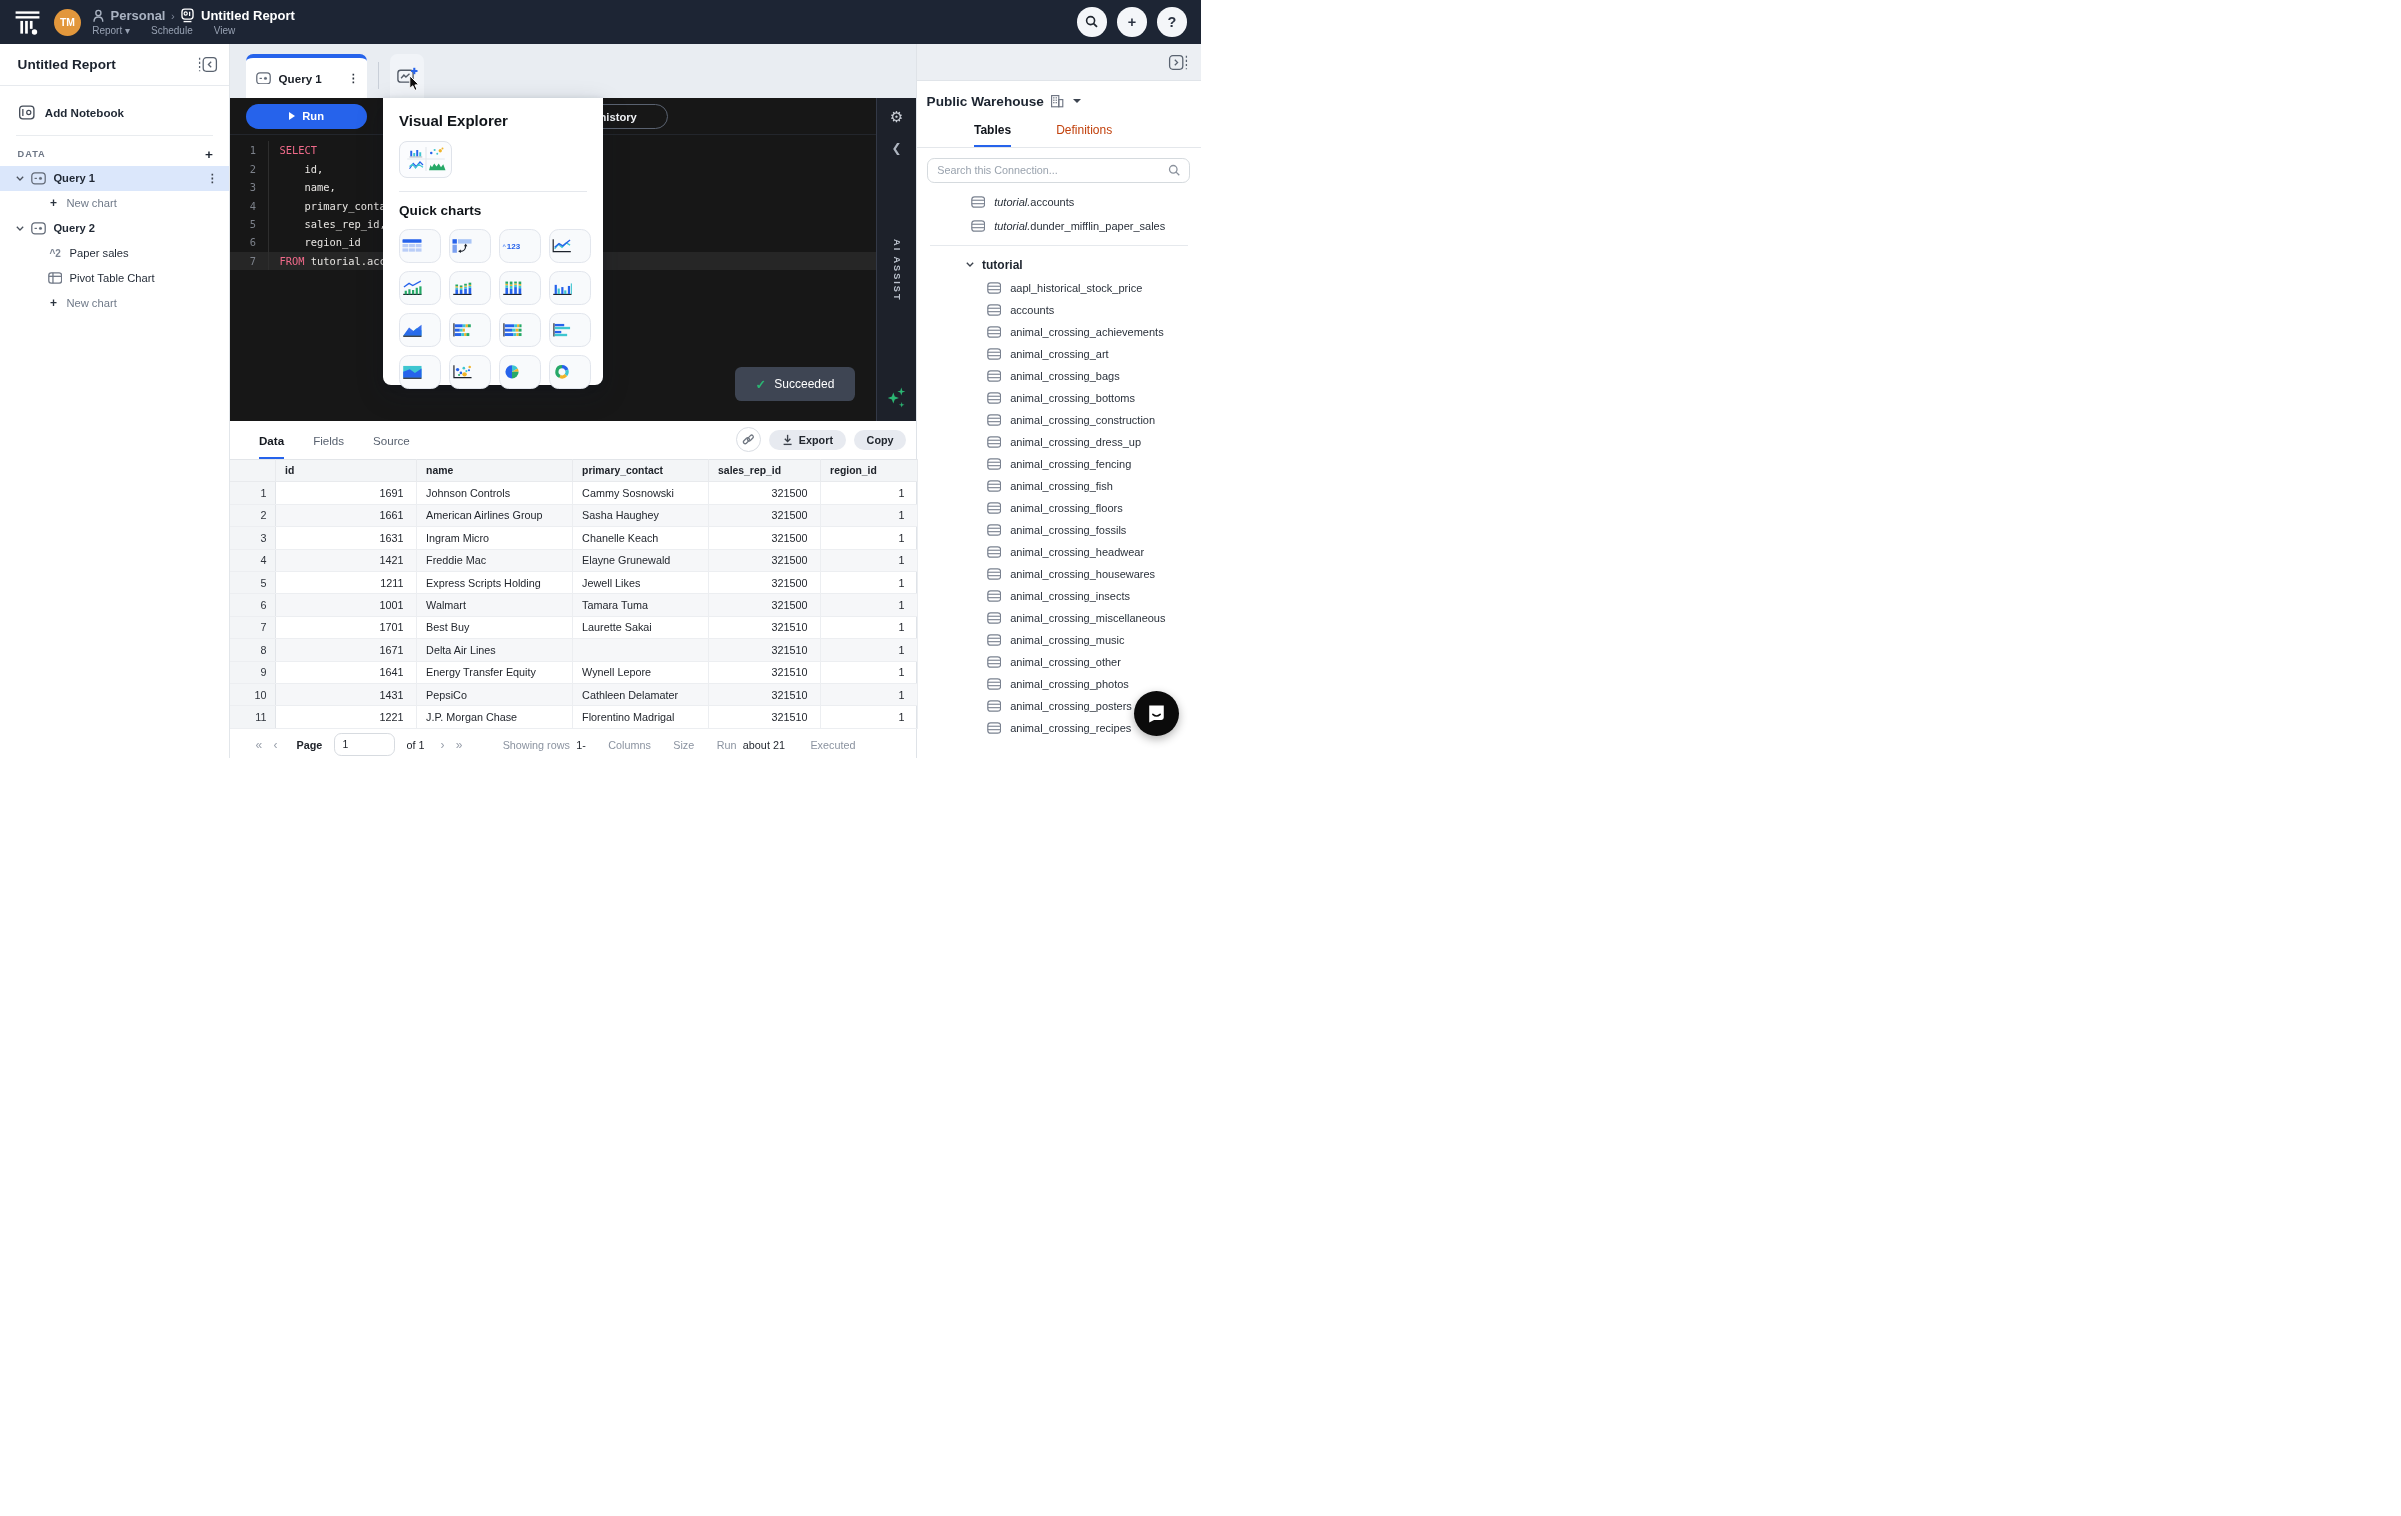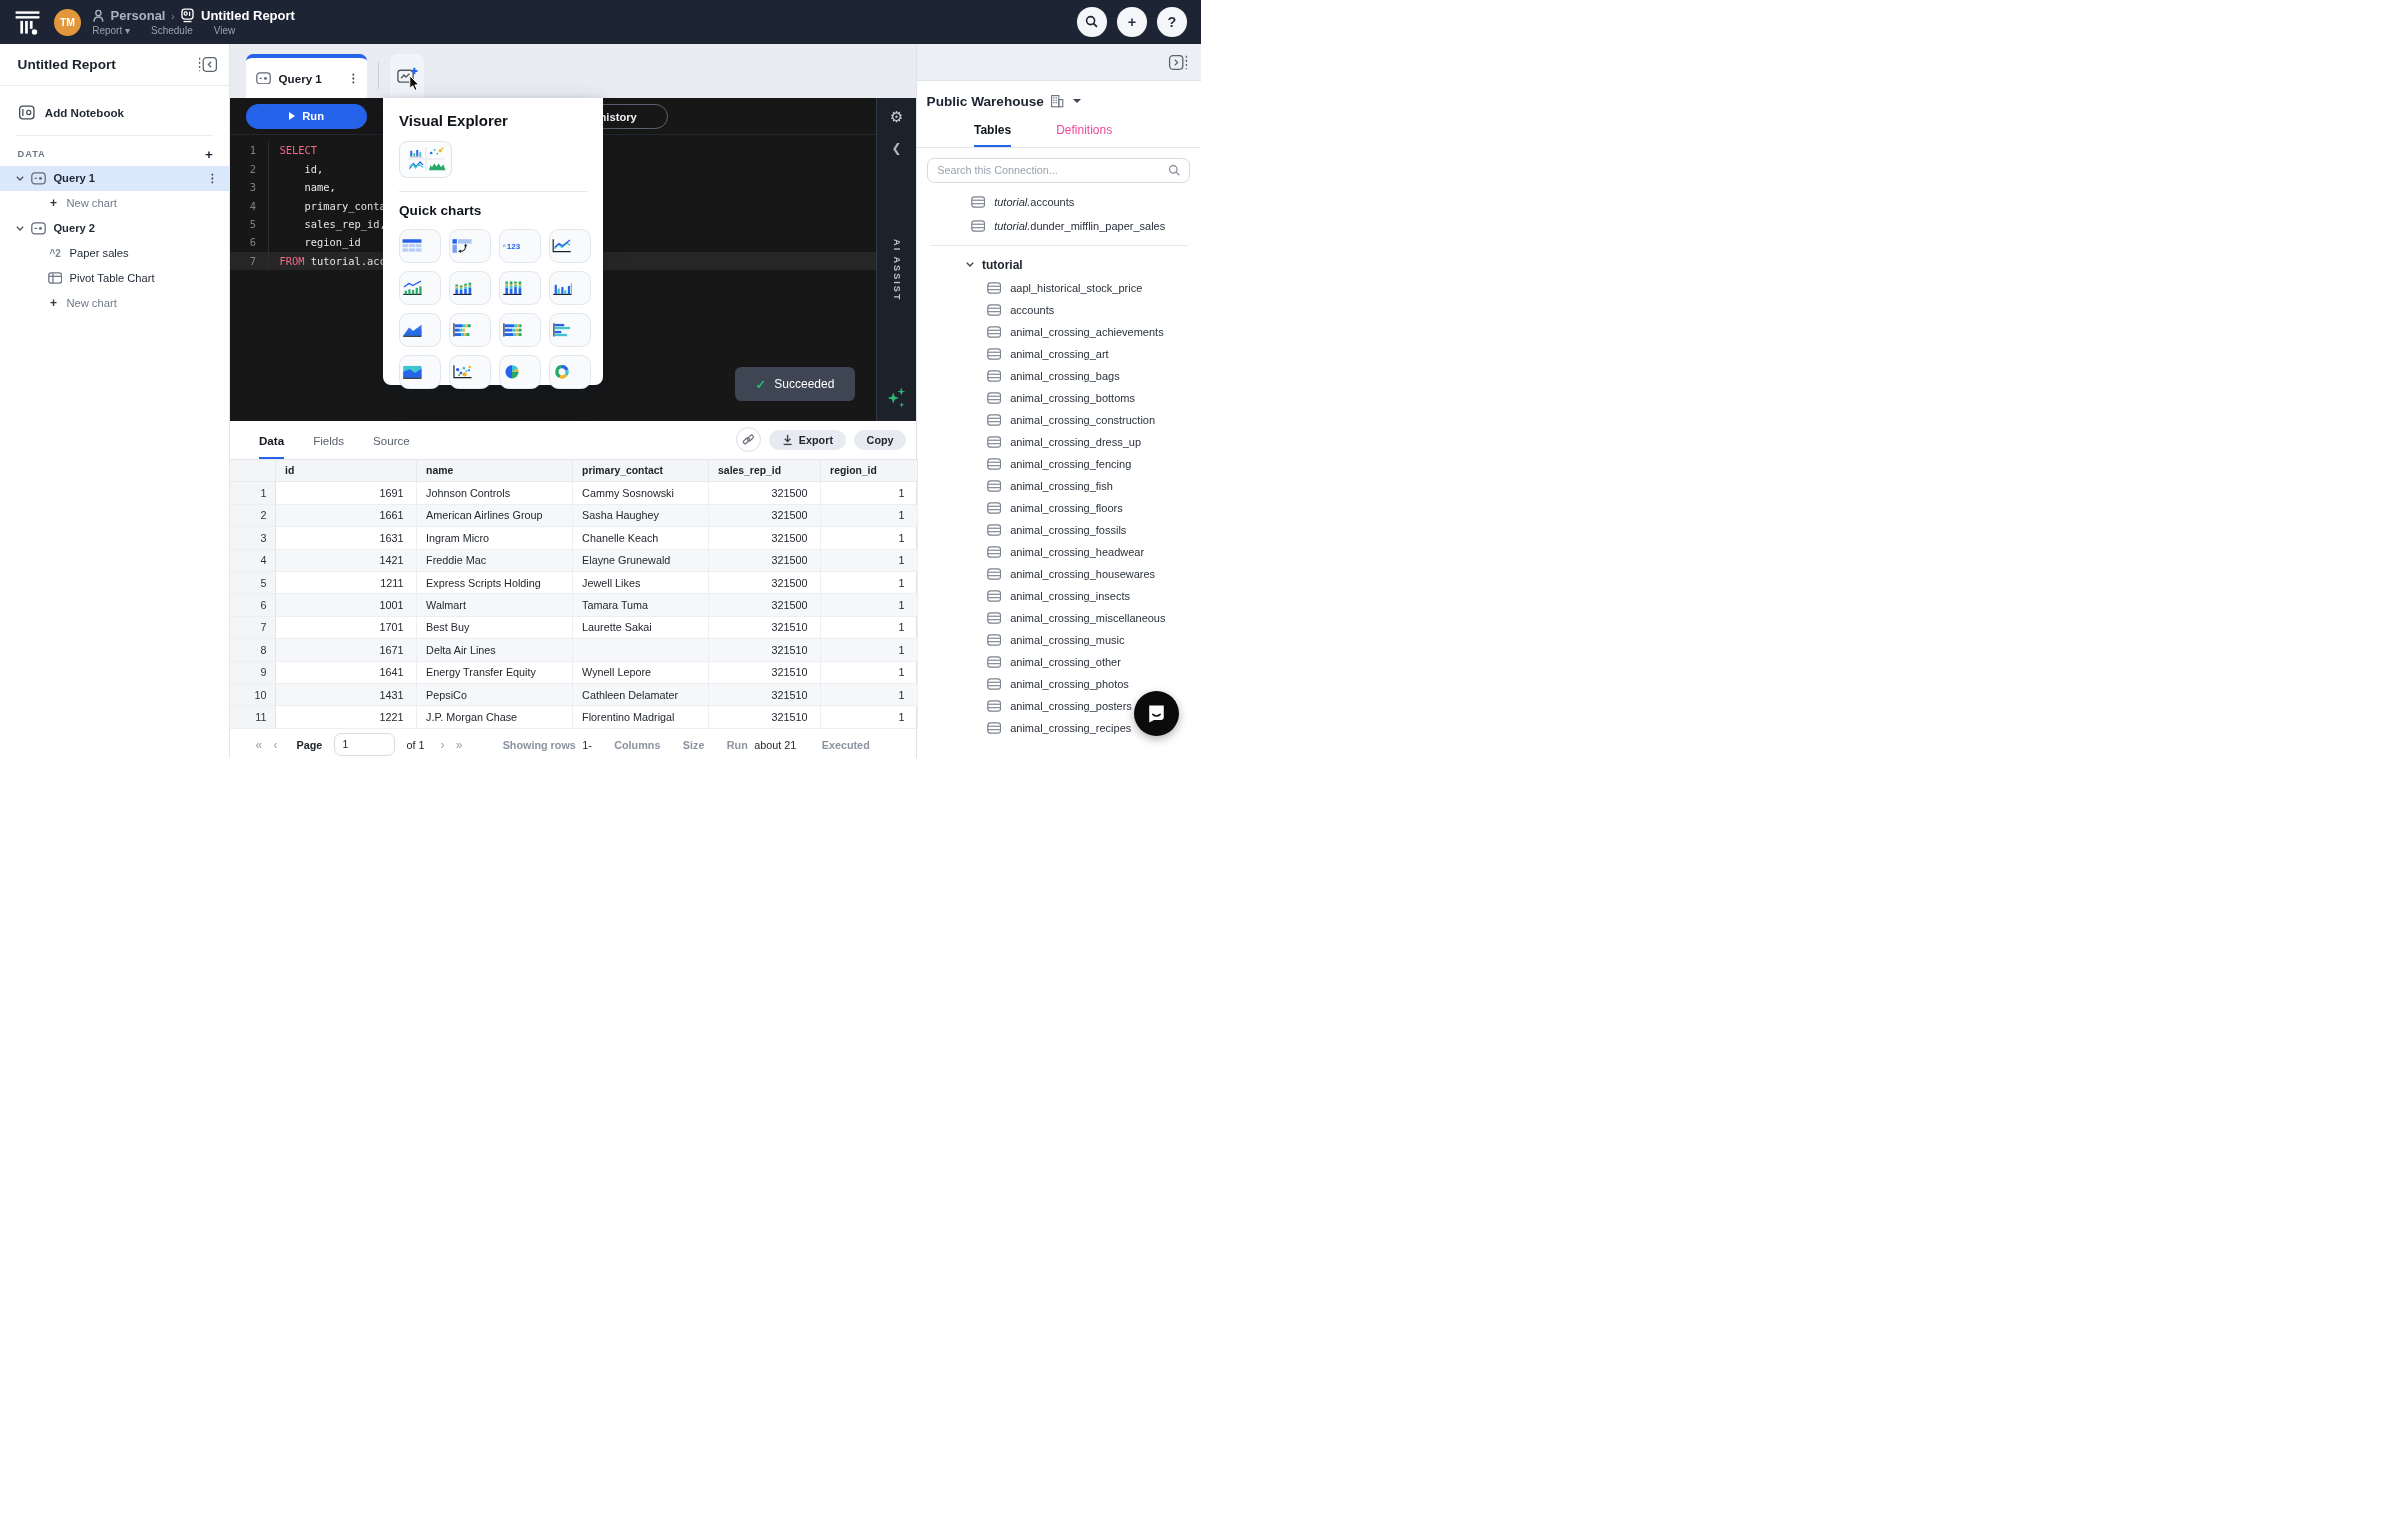--- a/index.html
+++ b/index.html
@@ -101,31 +101,31 @@
   table.grid td { font-size:10.8px; color:#23272e; height:22.4px; padding:0 9.6px; border-right:0.8px solid #eceef1; border-bottom:0.8px solid #eceef1; overflow:hidden; white-space:nowrap; }
   table.grid tr:nth-child(even) td { background:#f6f7f9; }
   table.grid td:first-child { background:#f3f5f7 !important; text-align:right; padding-right:8px; color:#30353d; border-right:0.8px solid #e2e5e9; }
   table.grid td:nth-child(2), table.grid td:nth-child(5), table.grid td:nth-child(6) { text-align:right; padding-right:12px; }
   .rfooter { flex:1; display:flex; align-items:center; padding-left:25.5px; font-size:10.8px; color:#8b93a0; min-height:32px; }
   .pg-arrow { font-size:12px; color:#9aa1ac; margin-right:11.2px; }
   .pg-label { color:#20242b; font-weight:bold; margin:0 0 0 8px; }
   .pg-input { width:61px; height:22.4px; border:0.8px solid #d7dbe0; border-radius:7.2px; margin-left:11.2px; padding:0 8px;
     font-size:10.4px; color:#20242b; font-family:"Liberation Sans",sans-serif; }
   .pg-of { color:#20242b; font-weight:normal; margin-left:12px; }
-  .f-lab { margin-left:22.4px;font-weight:bold; }
+  .f-lab { margin-left:22.4px; }
   .f-val { color:#1f242c; margin-left:6.4px; }
 
   
   .right { width:285px; border-left:0.8px solid #dfe3e8; background:#fff; flex:none; display:flex; flex-direction:column; overflow:hidden; }
   .r-strip { height:37px; background:#eceff3; border-bottom:0.8px solid #e0e4e9; display:flex; align-items:center; justify-content:flex-end; padding-right:12.8px; flex:none; }
   .r-head { display:flex; align-items:center; gap:6.4px; padding:12.8px 12.8px 4.8px 9.6px; }
   .r-conn { font-size:13.6px; font-weight:bold; color:#1c2430; }
   .r-caret { width:0; height:0; border-left:4px solid transparent; border-right:4px solid transparent; border-top:4.8px solid #3c4450; margin-left:1.6px; }
   .r-tabs { height:34px; display:flex; gap:45px; padding-left:57px; border-bottom:0.8px solid #e4e7eb; flex:none; }
-  .r-tab { font-size:12px; color:#ec4899; display:flex; align-items:center; }
+  .r-tab { font-size:12px; color:#c2410c; display:flex; align-items:center; }
   .r-tab.active { color:#10141b; font-weight:bold; border-bottom:2.4px solid #2663eb; padding-top:2.4px; }
   .r-search { margin:10.4px 11.2px 8px 9.6px; height:25px; border:0.8px solid #d5dade; border-radius:7.2px; display:flex; align-items:center; padding:0 8px 0 9.6px; }
   .r-search input { border:none; outline:none; flex:1; font-size:10.8px; color:#3a414c; background:transparent; font-family:"Liberation Sans",sans-serif; }
   .r-search input::placeholder { color:#9aa3ae; }
   .r-pinned { display:flex; flex-direction:column; gap:1.6px; }
   .r-item { height:22.4px; display:flex; align-items:center; gap:8.8px; padding-left:70px; font-size:11px; color:#2a313b; white-space:nowrap; }
   .r-item .schema { font-style:italic; }
   .r-div { border-top:0.8px solid #e6e9ed; margin:8px 12.8px 6.4px 12.8px; }
   .r-group { display:flex; align-items:center; gap:8px; padding-left:49px; height:24px; font-size:12px; font-weight:bold; color:#1d242e; }
   .r-list { display:flex; flex-direction:column; }

